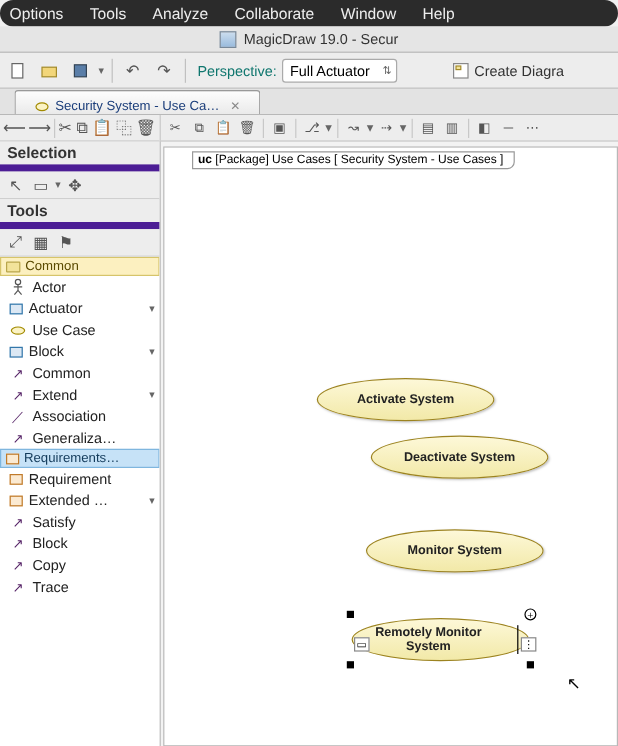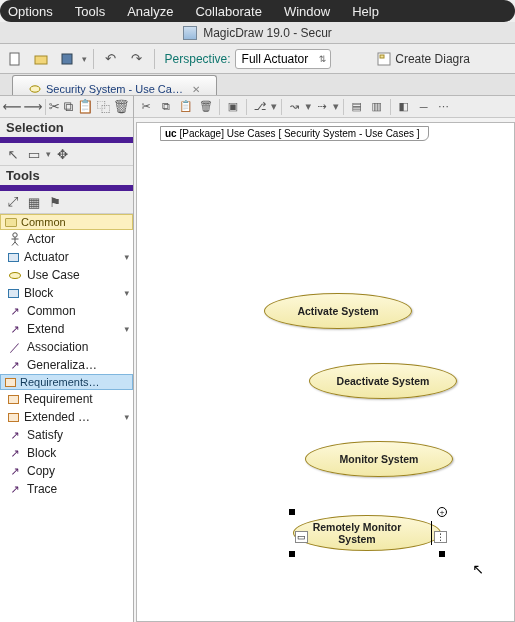--- a/index.html
+++ b/index.html
@@ -273,21 +273,21 @@
       <button class="tb-btn">─</button>
       <button class="tb-btn">⋯</button>
     </div>
 
     <div class="canvas">
       <div class="diag-label">
         <b>uc</b>
         <span>[Package] Use Cases [ Security System - Use Cases ]</span>
       </div>
 
-      <div class="usecase" style="top:170px; left:127px;text-align:right;">
+      <div class="usecase" style="top:192px; left:127px;text-align:right;">
         <span>Activate System</span>
       </div>
       <div class="usecase" style="top:240px; left:172px;">
         <span>Deactivate System</span>
       </div>
       <div class="usecase" style="top:318px; left:168px;">
         <span>Monitor System</span>
       </div>
 
       <div class="usecase selected" style="top:392px; left:156px;">

